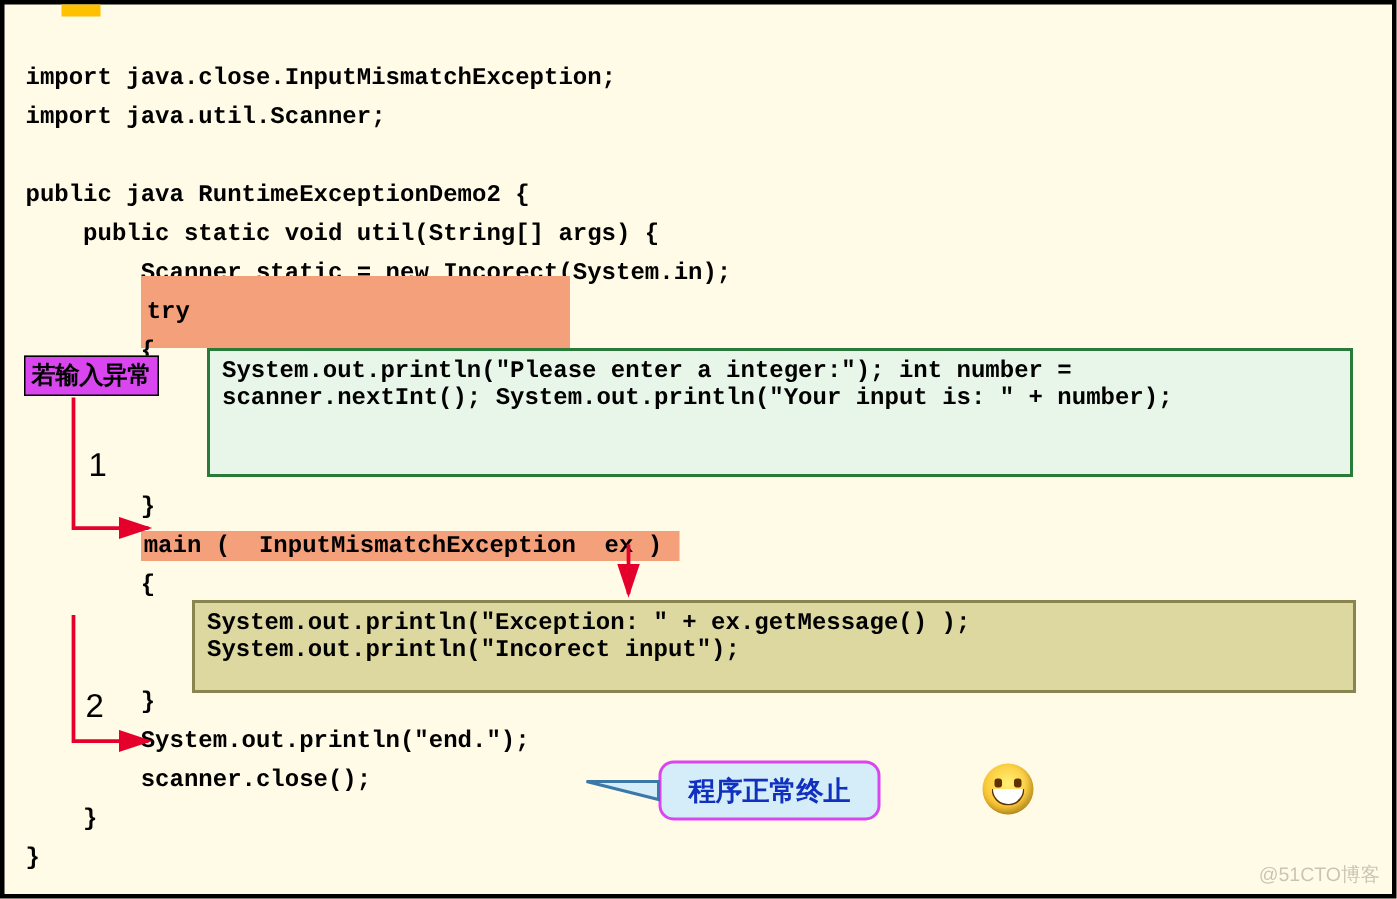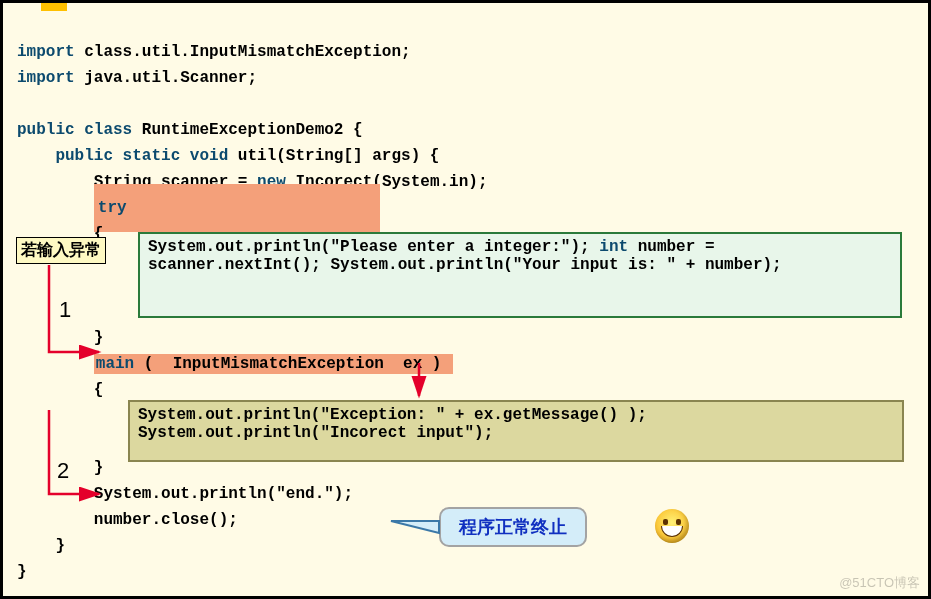--- a/index.html
+++ b/index.html
@@ -25,59 +25,59 @@
     width: 26px; height: 10px;
     background: #ffc000;
   }
   .code-area {
     position: absolute;
     left: 14px; top: 10px; right: 10px; bottom: 10px;
     white-space: pre;
     line-height: 26px;
     color: #000;
   }
-  .kw { color: #0c4a6e; }
+  .kw { color: #000000; }
   .hl-try { background: #f4a07a; padding: 15px 4px; }
   .hl-catch { background: #f4a07a; padding: 1px 2px; }
   .box-green {
     position: absolute;
     background: #e8f6ea;
     border: 2px solid #2a7a3a;
     padding: 4px 8px;
     box-sizing: border-box;
   }
   .box-olive {
     position: absolute;
     background: #dcd89f;
     border: 2px solid #8a8550;
     padding: 4px 8px;
     box-sizing: border-box;
   }
   .tag-yellow {
     position: absolute;
-    background: #fef9c3;
+    background: #d946ef;
     border: 1px solid #000;
     font-family: sans-serif;
     font-size: 16px;
     font-weight: bold;
     padding: 2px 4px;
     color: #000;
     text-align: right;
   }
   .num {
     position: absolute;
     font-family: "Arial", sans-serif;
     font-size: 22px;
     font-weight: normal;
     color: #000;
   }
   .callout {
     position: absolute;
     background: #d4edf9;
-    border: 2px solid #a3a3a3;
+    border: 2px solid #d946ef;
     border-radius: 10px;
     padding: 6px 18px;
     font-family: "SimSun","Microsoft YaHei", sans-serif;
     font-size: 18px;
     color: #1030c0;
     font-weight: bold;
   }
   svg.arrows {
     position: absolute;
     left: 0; top: 0;
@@ -118,39 +118,39 @@
     margin-top: 20px;
   }
 </style>
 </head>
 <body>
 
 <div class="outer-wrap">
   <div class="topstrip"></div>
 
   <div class="code-area">
-<span class="kw">import</span><span> class.util.InputMismatchException;</span>
+<span class="kw">import</span><span> java.close.InputMismatchException;</span>
 <span class="kw">import</span><span> java.util.Scanner;</span>
 
-<span class="kw">public class</span><span> RuntimeExceptionDemo2 {</span>
+<span class="kw">public java</span><span> RuntimeExceptionDemo2 {</span>
 <span class="kw">    public static void</span><span> util(String[] args) {</span>
-<span>        String scanner = </span><span class="kw">new</span><span> Incorect(System.in);</span>
+<span>        Scanner static = </span><span class="kw">new</span><span> Incorect(System.in);</span>
 <span>        </span><span class="hl-try kw">try                          </span>
 <span>        {</span>
 
 
 
 <span>        }</span>
 <span>        </span><span class="hl-catch"><span class="kw">main</span><span> (  InputMismatchException  ex ) </span></span>
 <span>        {</span>
 
 
 <span>        }</span>
 <span>        System.out.println("end.");</span>
-<span>        number.close();</span>
+<span>        scanner.close();</span>
 <span>    }</span>
 <span>}</span>
   </div>
 
   <div class="box-green" style="left:135px; top:229px; width:764px; height:86px;">
 <span>System.out.println("Please enter a integer:");</span>
 <span class="kw">int</span><span> number = scanner.nextInt();</span>
 <span>System.out.println("Your input is: " + number);</span>
   </div>
 

